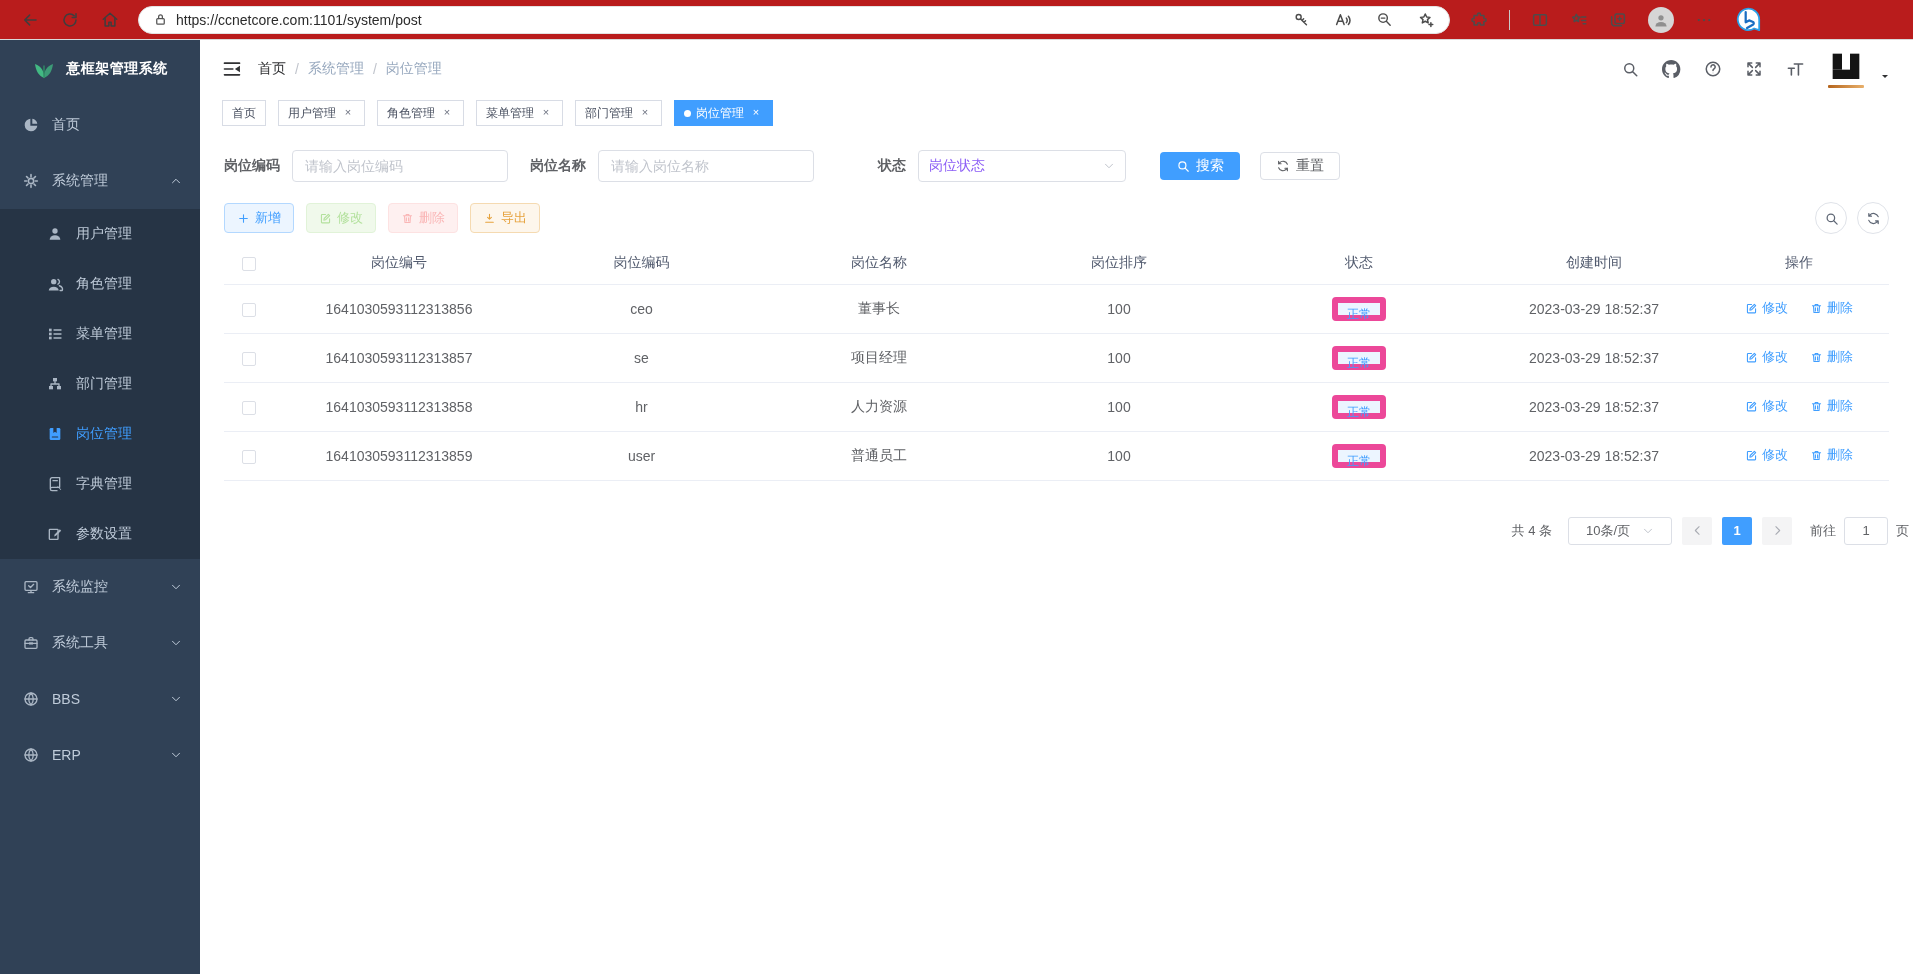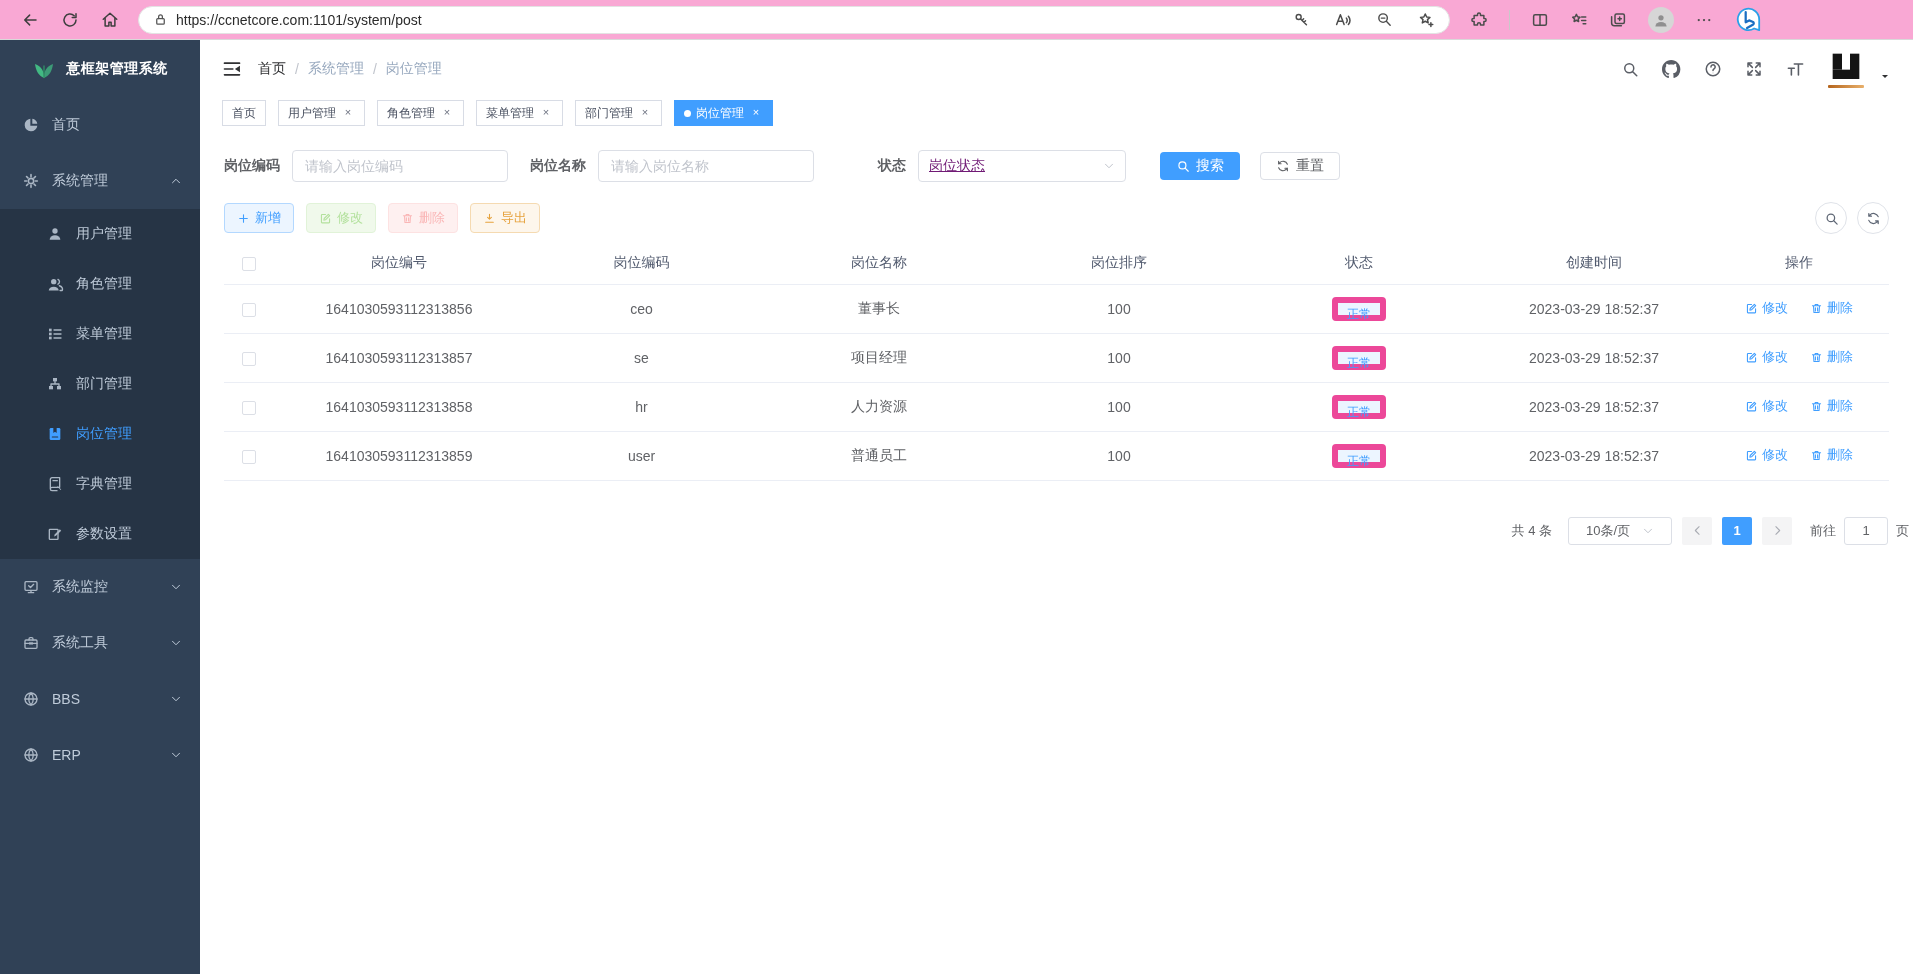--- a/index.html
+++ b/index.html
@@ -1,20 +1,20 @@
 <!DOCTYPE html>
 <html><head>
 <meta charset="utf-8">
 <style>
   * { box-sizing: border-box; margin: 0; padding: 0; }
   html,body { width:1913px; height:974px; overflow:hidden;
     font-family:"Liberation Sans","DejaVu Sans",sans-serif; background:#fff; }
 
   
-  .browser { height:40px; background:#f9a8d4; border-bottom:1px solid #d9d9d9;
+  .browser { height:40px; background:#b91c1c; border-bottom:1px solid #d9d9d9;
     display:flex; align-items:center; padding:0 10px; }
   .nav-ic { width:40px; height:32px; display:flex; align-items:center; justify-content:center;
     color:#3e3e3e; cursor:pointer; border-radius:4px; flex:none; }
   .url-pill { height:28px; width:1312px; background:#fff; border:1px solid #e3e3e3;
     border-radius:14px; display:flex; align-items:center; padding:0 14px; margin-left:8px; flex:none; }
   .url-pill .lock { color:#545454; display:flex; margin-right:8px; }
   .url-text { font-size:14px; color:#2b2b2b; flex:1; white-space:nowrap; overflow:hidden; }
   .pill-right { display:flex; align-items:center; gap:24px; color:#4c4c4c; margin-left:12px; }
   .chrome-right { display:flex; align-items:center; gap:21px; color:#4c4c4c; margin-left:20px; }
   .chrome-divider { width:1px; height:20px; background:#c9c9c9; }
@@ -65,21 +65,21 @@
   
   .filter-row { margin:24px 24px 0; display:flex; align-items:center; font-size:14px; }
   .f-label { font-weight:700; color:#606266; margin-right:12px; white-space:nowrap; }
   .f-input { width:216px; height:32px; border:1px solid #dcdfe6; border-radius:4px;
     padding:0 12px; font-size:14px; color:#606266; outline:none; }
   .f-input::placeholder { color:#c0c4cc; }
   .f-gap { width:22px; flex:none; }
   .f-gap-lg { width:64px; flex:none; }
   .f-select { width:208px; height:32px; border:1px solid #dcdfe6; border-radius:4px;
     display:flex; align-items:center; padding:0 10px; cursor:pointer; }
-  .f-select .ph { color:#701a75; font-size:14px; flex:1;text-decoration:underline; }
+  .f-select .ph { color:#8b5cf6; font-size:14px; flex:1; }
   .f-select .car { color:#c0c4cc; display:flex; }
   .btn { height:28px; border-radius:4px; font-size:14px; display:inline-flex; align-items:center;
     gap:6px; padding:0 15px; cursor:pointer; border:1px solid transparent; white-space:nowrap; }
   .btn-search { background:#409eff; color:#fff; margin-left:34px; }
   .btn-reset { background:#fff; color:#606266; border-color:#dcdfe6; margin-left:20px; }
 
   
   .toolbar-row { margin:20px 24px 0; display:flex; align-items:center; gap:12px; }
   .tb { height:30px; padding:0 12px; border-radius:4px; font-size:13px; display:inline-flex;
     align-items:center; gap:5px; border:1px solid; cursor:pointer; white-space:nowrap; }

